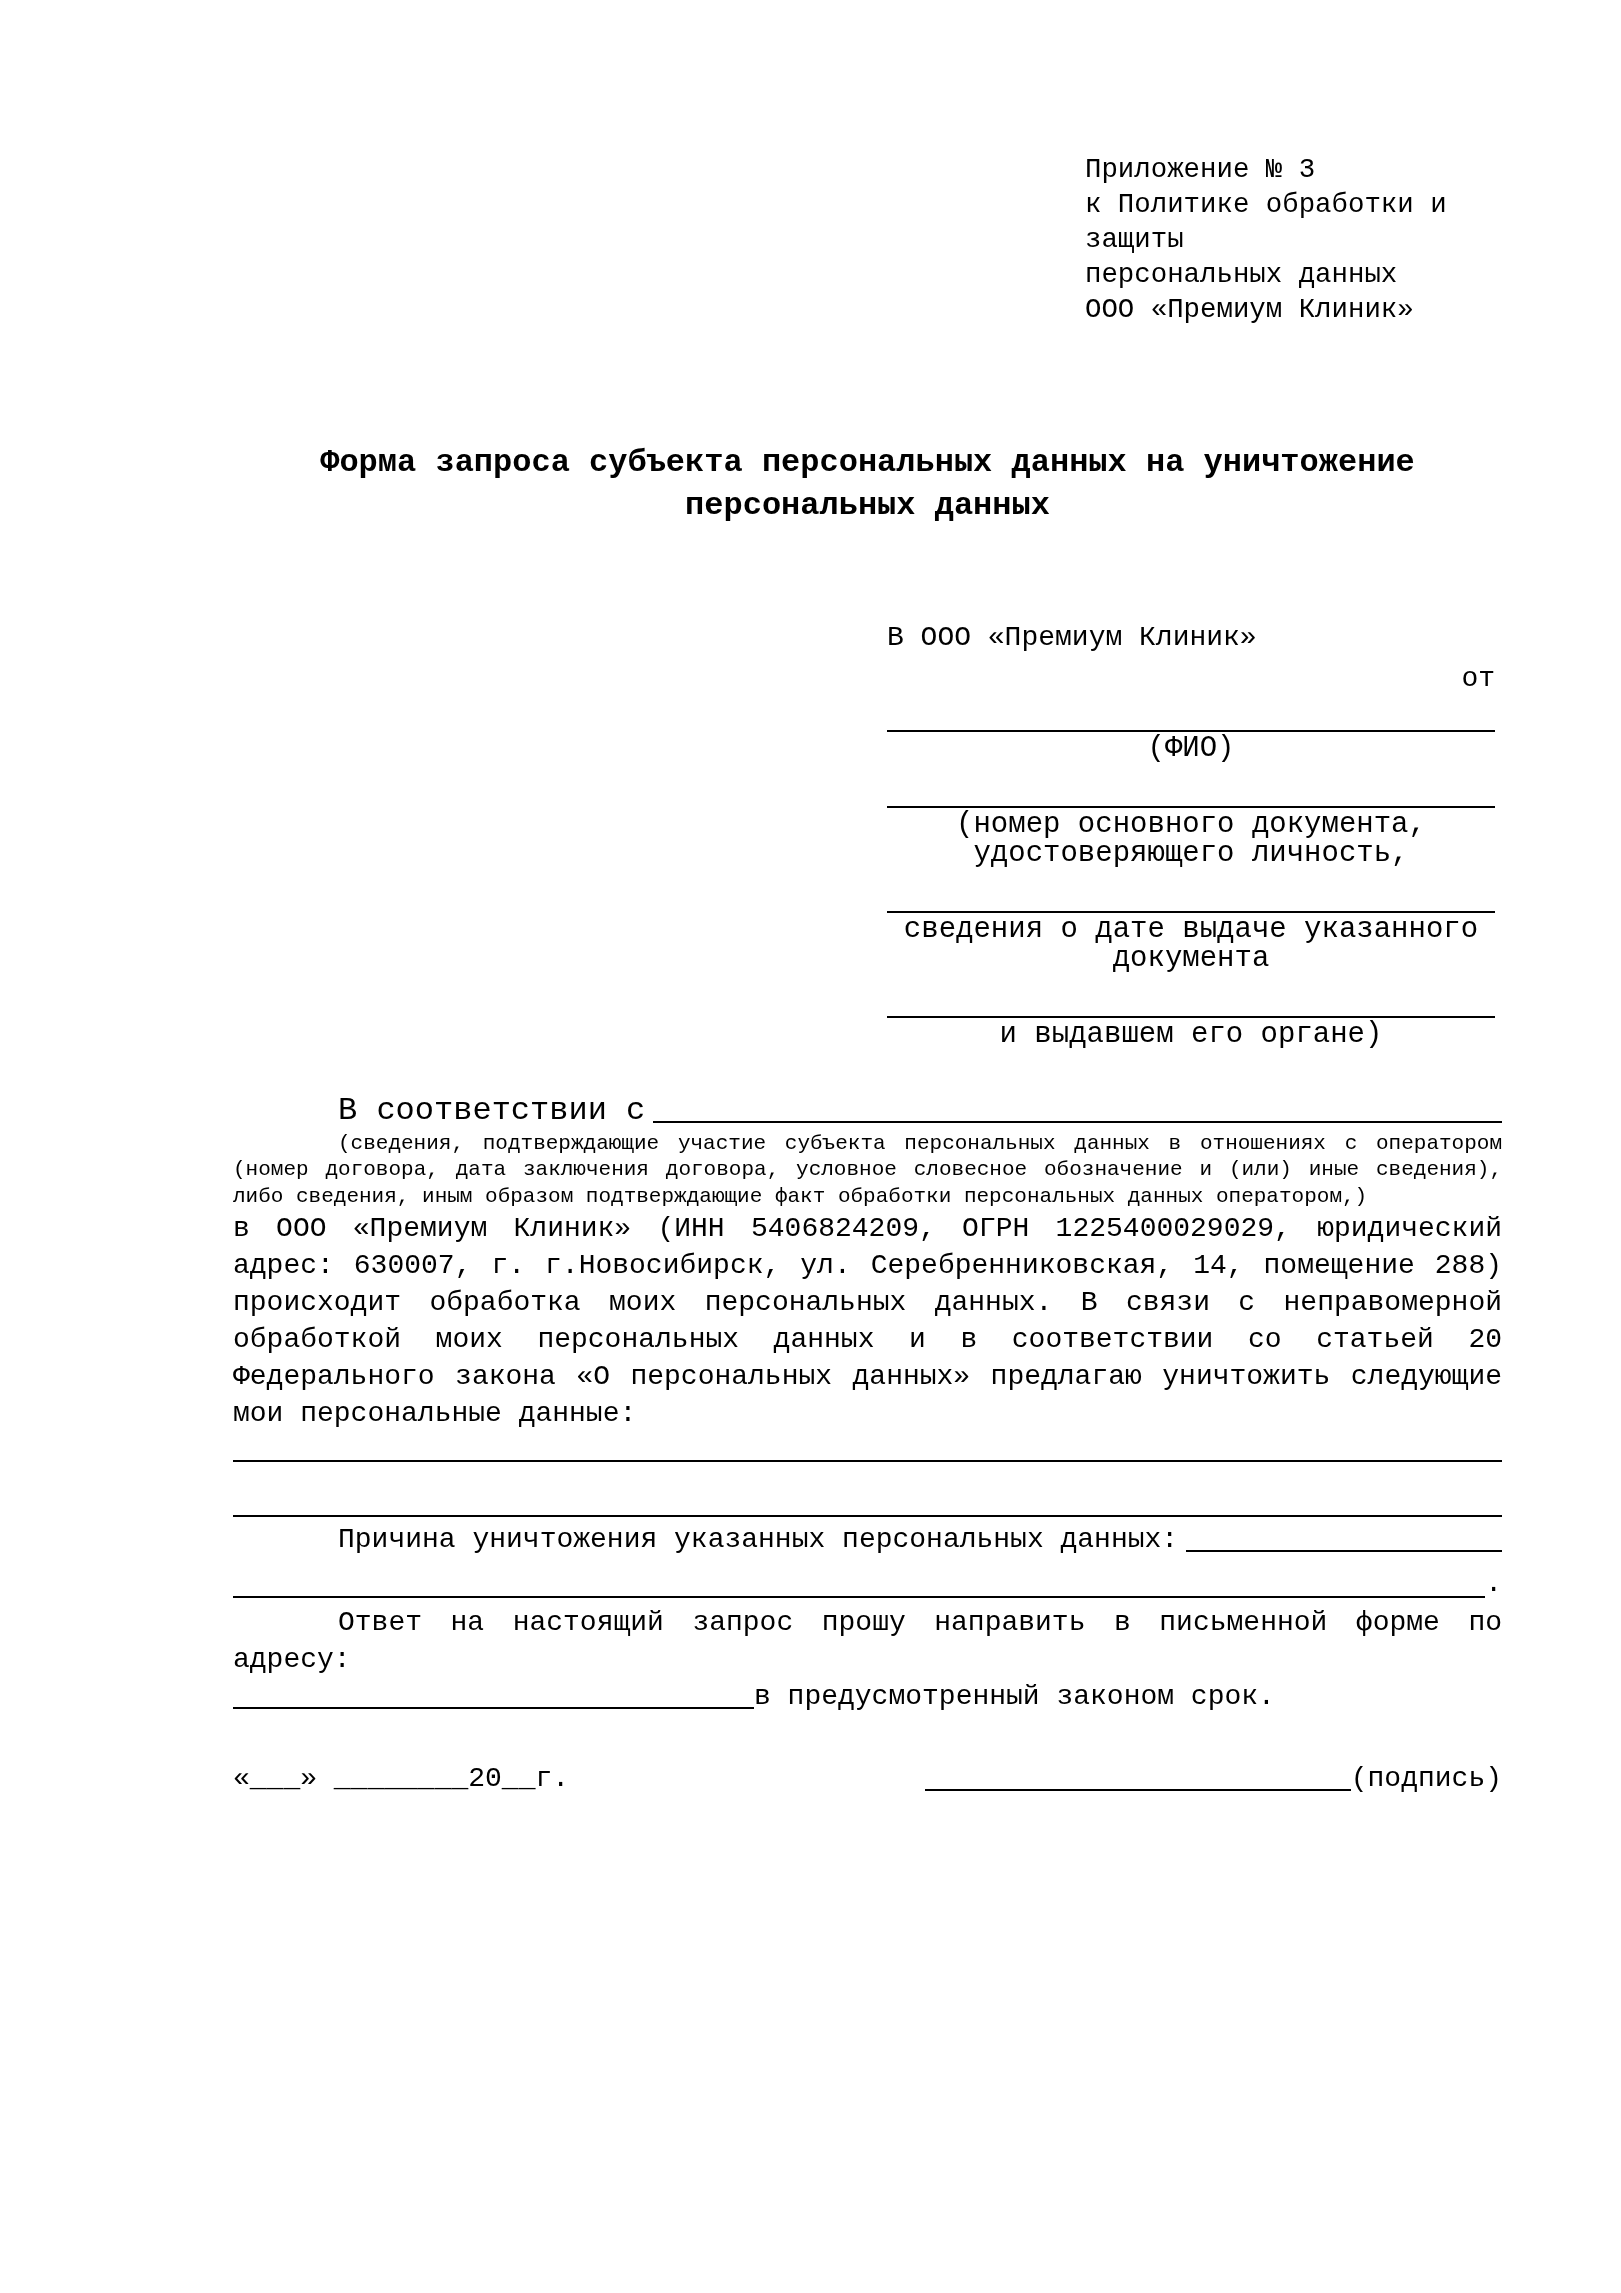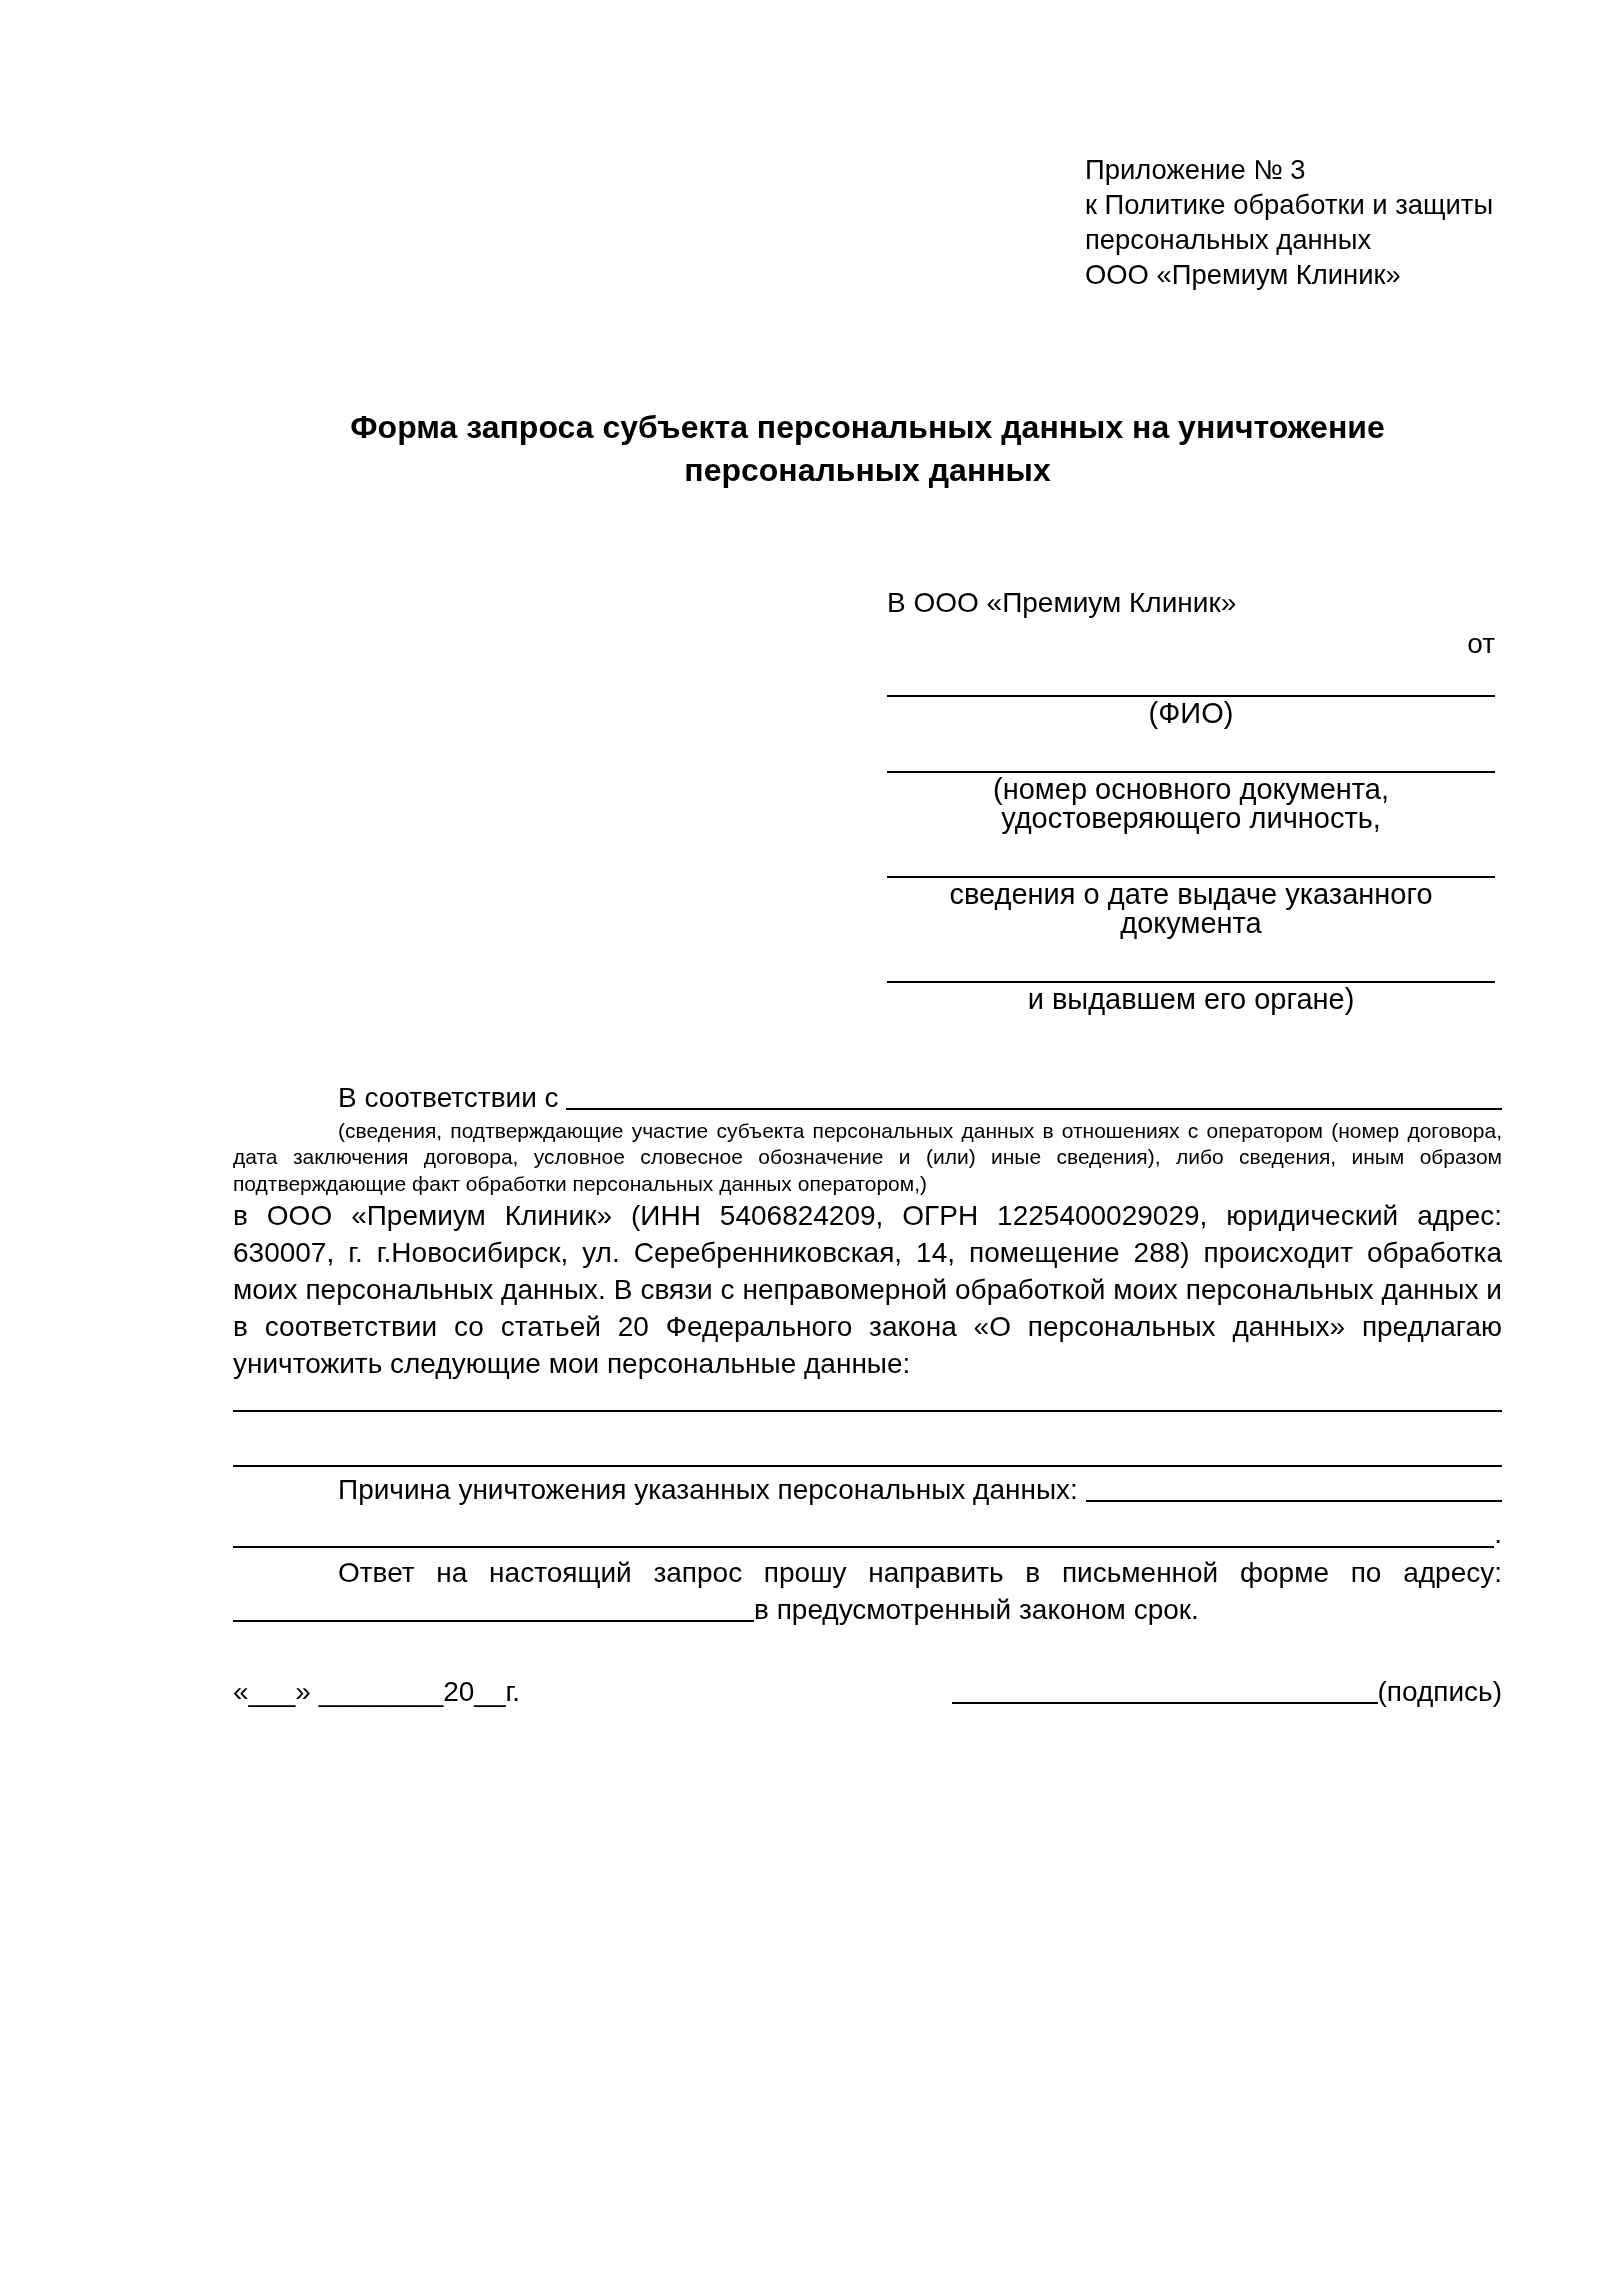--- a/index.html
+++ b/index.html
@@ -3,42 +3,42 @@
 <meta charset="utf-8">
 <style>
   html, body { margin: 0; padding: 0; background: #ffffff; }
   .page {
     position: relative;
     width: 1621px;
     height: 2294px;
     box-sizing: border-box;
     background: #ffffff;
     color: #000000;
-    font-family: Liberation Sans, sans-serif;
+    font-family: Liberation Mono, monospace;
     padding: 152px 119px 0 233px;
     overflow: hidden;
   }
 
   
   .header-note { margin-left: 852px; font-size: 27.4px; line-height: 35px; }
 
   
   .title { margin-top: 114px; text-align: center; font-weight: bold; font-size: 32px; line-height: 43px; }
 
   
   .addr { margin-top: 92px; margin-left: 654px; width: 608px; font-size: 28px; }
   .addr .to-line { line-height: 37px; }
   .addr .from-line { line-height: 37px; margin-top: 3.9px; text-align: right; }
   .fill { border-bottom: 2px solid #000; height: 0; }
   .addr .fill-1 { margin-top: 33px; }
   .addr .fill-n { margin-top: 43px; }
   .addr .caption { text-align: center; font-size: 29px; line-height: 29px; margin-top: 2px; }
 
   
-  .acc-row { margin-top: 65px; display: flex; font-size: 28px; line-height: 37px; }
+  .acc-row { margin-top: 43px; display: flex; font-size: 32px; line-height: 37px; }
   .acc-row .lead { margin-left: 105px; white-space: nowrap; padding-right: 7.8px; }
   .grow-line { flex: 1; border-bottom: 2px solid #000; align-self: flex-end; margin-bottom: 5.9px; }
 
   
   .note { font-size: 21px; line-height: 26.5px; text-align: justify; text-indent: 105px; margin-top: 2px; }
 
   
   .mainp { font-size: 28px; line-height: 37px; text-align: justify; }
 
   .blank-a { margin-top: 27.4px; }

